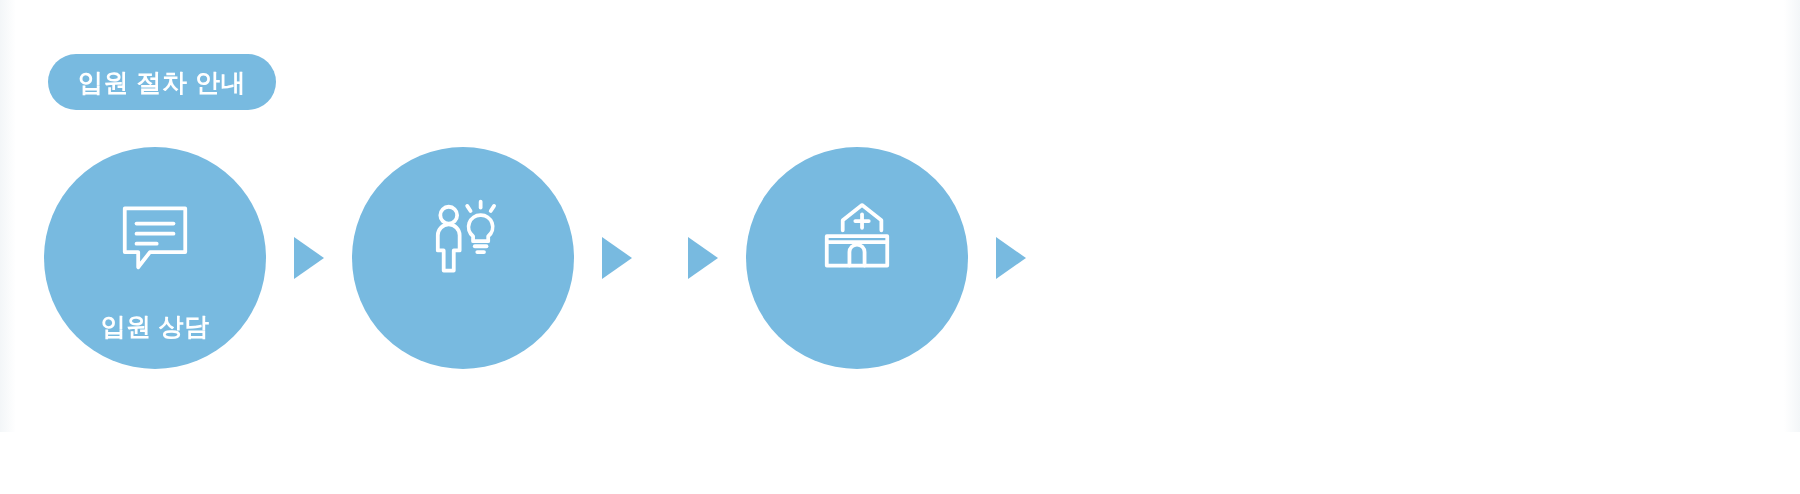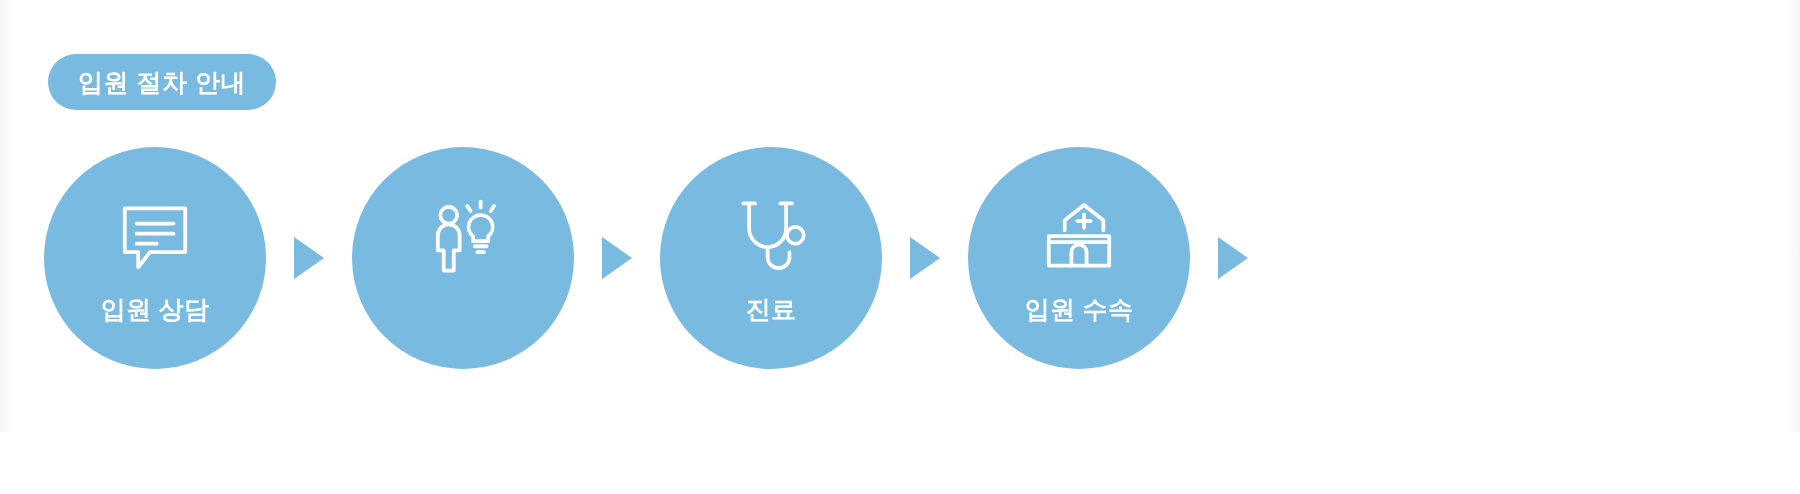--- a/index.html
+++ b/index.html
@@ -96,21 +96,21 @@
     align-items: center;
     justify-content: center;
   }
   .step-icon svg {
     display: block;
     width: 100%;
     height: 100%;
   }
 
   .step-label {
-    margin-top: 14px;
+    margin-top: 31px;
     color: #ffffff;
     font-size: 25px;
     font-weight: bold;
     letter-spacing: 0.3px;
     white-space: nowrap;
     text-align: center;
   }
 
   .arrow {
     flex: 0 0 auto;
@@ -170,58 +170,42 @@
         </svg>
       </div>
     </div>
 
     <div class="arrow">
       <svg width="34" height="46" viewBox="0 0 34 46">
         <polygon points="2,2 32,23 2,44" fill="#78bae0"></polygon>
       </svg>
     </div>
 
+
+    <div class="arrow">
+      <svg width="34" height="46" viewBox="0 0 34 46">
+        <polygon points="2,2 32,23 2,44" fill="#78bae0"></polygon>
+      </svg>
+    </div>
+
     <div class="step">
       <div class="step-icon">
         <svg viewBox="0 0 100 100" fill="none" stroke="#ffffff" stroke-width="4.5" stroke-linecap="round" stroke-linejoin="round">
 
-          <path d="M24 10 v30 a22 22 0 0 0 44 0 v-30"></path>
-          <line x1="17" y1="10" x2="31" y2="10"></line>
-          <line x1="61" y1="10" x2="75" y2="10"></line>
-
-          <path d="M46 62 v12 a13 13 0 0 0 26 0 v-6"></path>
-
-          <circle cx="79" cy="48" r="10"></circle>
-        </svg>
-      </div>
-      <div class="step-label">진료</div>
-    </div>
-
-    <div class="arrow">
-      <svg width="34" height="46" viewBox="0 0 34 46">
-        <polygon points="2,2 32,23 2,44" fill="#78bae0"></polygon>
-      </svg>
-    </div>
-
-    <div class="step">
-      <div class="step-icon">
-        <svg viewBox="0 0 100 100" fill="none" stroke="#ffffff" stroke-width="4.5" stroke-linecap="round" stroke-linejoin="round">
-
           <path d="M33 42 V30 L56 12 L79 30 V42"></path>
 
           <line x1="56" y1="23" x2="56" y2="39"></line>
           <line x1="48" y1="31" x2="64" y2="31"></line>
 
           <path d="M14 56 H86 V84 H14 Z"></path>
           <path d="M14 56 V49 H86 V56"></path>
 
           <path d="M41 84 V68 a9 9 0 0 1 18 0 v16"></path>
         </svg>
       </div>
-      <div class="step-label">입원 수속</div>
     </div>
 
     <div class="arrow">
       <svg width="34" height="46" viewBox="0 0 34 46">
         <polygon points="2,2 32,23 2,44" fill="#78bae0"></polygon>
       </svg>
     </div>
 
 
   </div>

